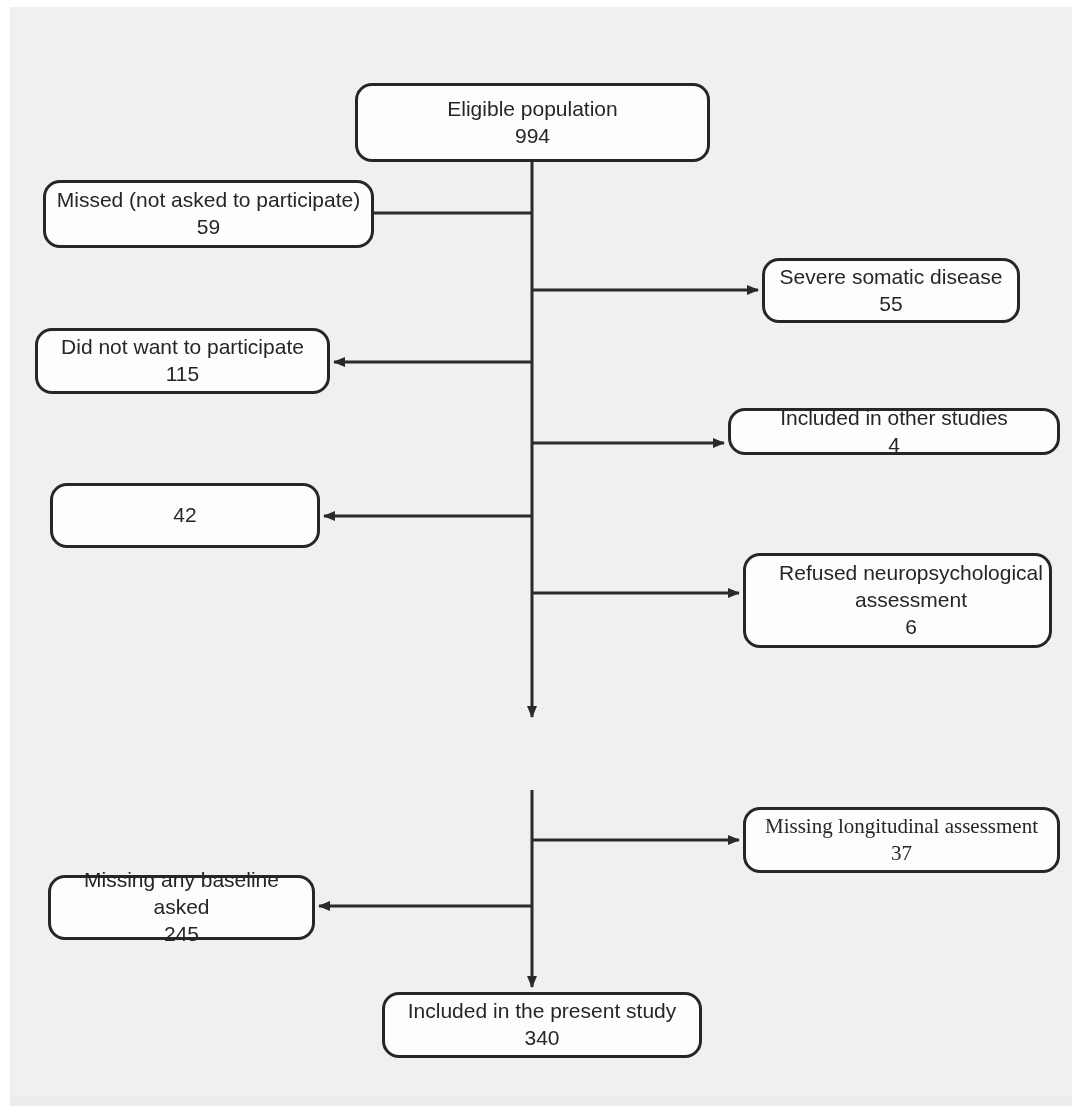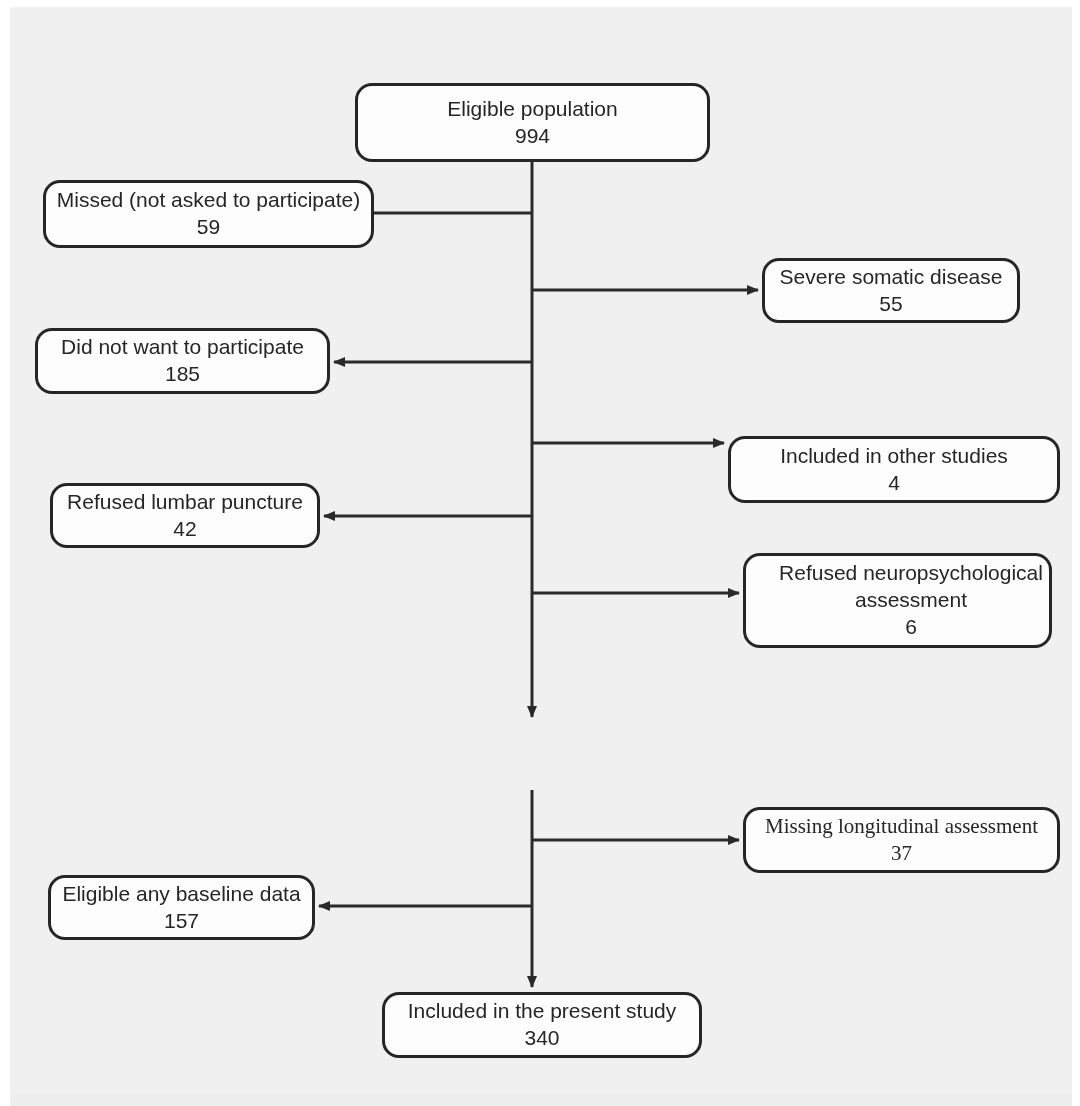--- a/index.html
+++ b/index.html
@@ -52,21 +52,21 @@
     line-height: 1.28;
     padding: 2px 6px;
   }
   .box .lbl, .box .num { display: block; }
 
   
   #b-eligible      { left: 355px; top:  43px; width: 355px; height:  79px; margin-top: 40px; }
   #b-missed        { left:  22px; top: 180px; width: 331px; height:  68px; margin-left: 21px; }
   #b-severe        { left: 762px; top: 258px; width: 258px; height:  65px; align-items: center; }
   #b-did-not-want  { left:  35px; top: 328px; width: 295px; height:  66px; }
-  #b-other-studies { left: 728px; top: 408px; width: 332px; height:  67px; margin-top: 28px; }
+  #b-other-studies { left: 728px; top: 408px; width: 332px; height:  47px; }
   #b-lumbar        { left:  50px; top: 483px; width: 270px; height:  65px; }
   #b-neuropsych    { left: 743px; top: 553px; width: 309px; height:  95px; padding-left: 33px; }
   #b-biofinder     { left: 422px; top: 722px; width: 220px; height:  68px; }
   #b-longitudinal  { left: 743px; top: 807px; width: 317px; height:  66px; font-family: Liberation Serif, serif; }
   #b-baseline      { left:  48px; top: 875px; width: 267px; height:  65px; }
   #b-present       { left: 382px; top: 992px; width: 320px; height:  66px; }
 </style>
 </head>
 <body>
 
@@ -105,46 +105,45 @@
     <span class="num">59</span>
   </div>
 
   <div class="box" id="b-severe">
     <span class="lbl">Severe somatic disease</span>
     <span class="num">55</span>
   </div>
 
   <div class="box" id="b-did-not-want">
     <span class="lbl">Did not want to participate</span>
-    <span class="num">185</span>
+    <span class="num">115</span>
   </div>
 
   <div class="box" id="b-other-studies">
     <span class="lbl">Included in other studies</span>
     <span class="num">4</span>
   </div>
 
   <div class="box" id="b-lumbar">
-    <span class="lbl">Refused lumbar puncture</span>
     <span class="num">42</span>
   </div>
 
   <div class="box" id="b-neuropsych">
     <span class="lbl">Refused neuropsychological assessment</span>
     <span class="num">6</span>
   </div>
 
 
   <div class="box" id="b-longitudinal">
     <span class="lbl">Missing longitudinal assessment</span>
     <span class="num">37</span>
   </div>
 
   <div class="box" id="b-baseline">
-    <span class="lbl">Eligible any baseline data</span>
-    <span class="num">157</span>
+    <span class="lbl">Missing any baseline asked</span>
+    <span class="num">245</span>
   </div>
 
   <div class="box" id="b-present">
     <span class="lbl">Included in the present study</span>
     <span class="num">340</span>
   </div>
 </div>
 
 </body></html>

